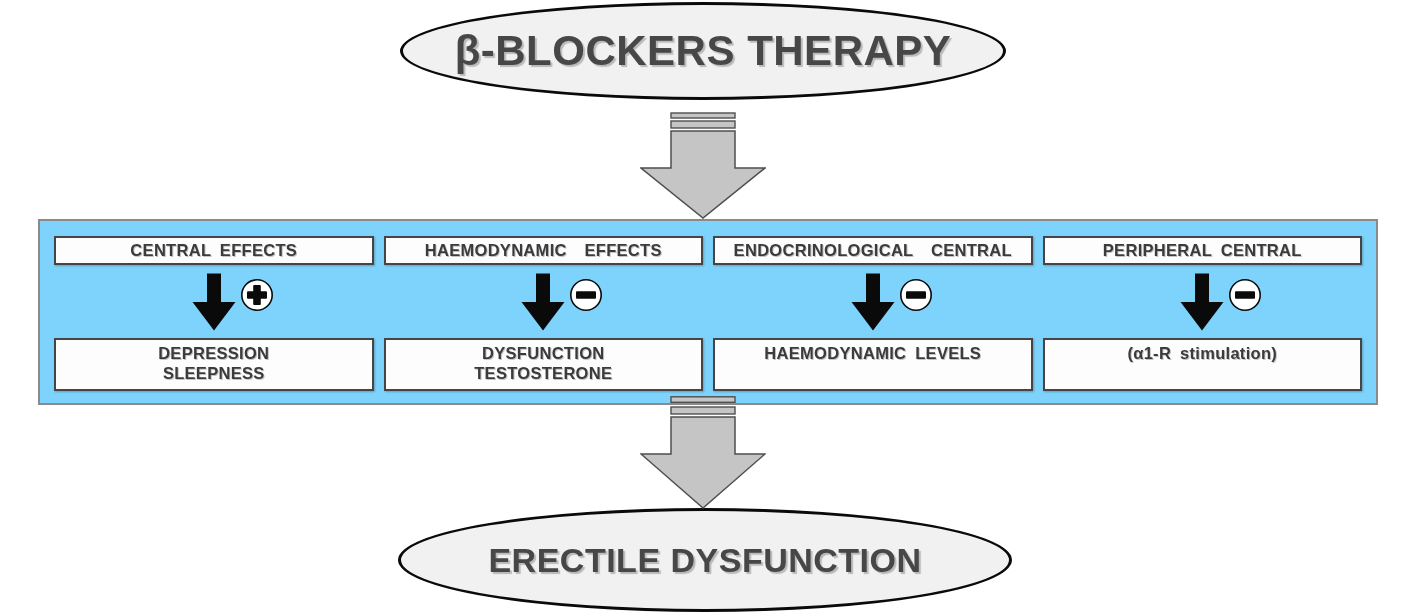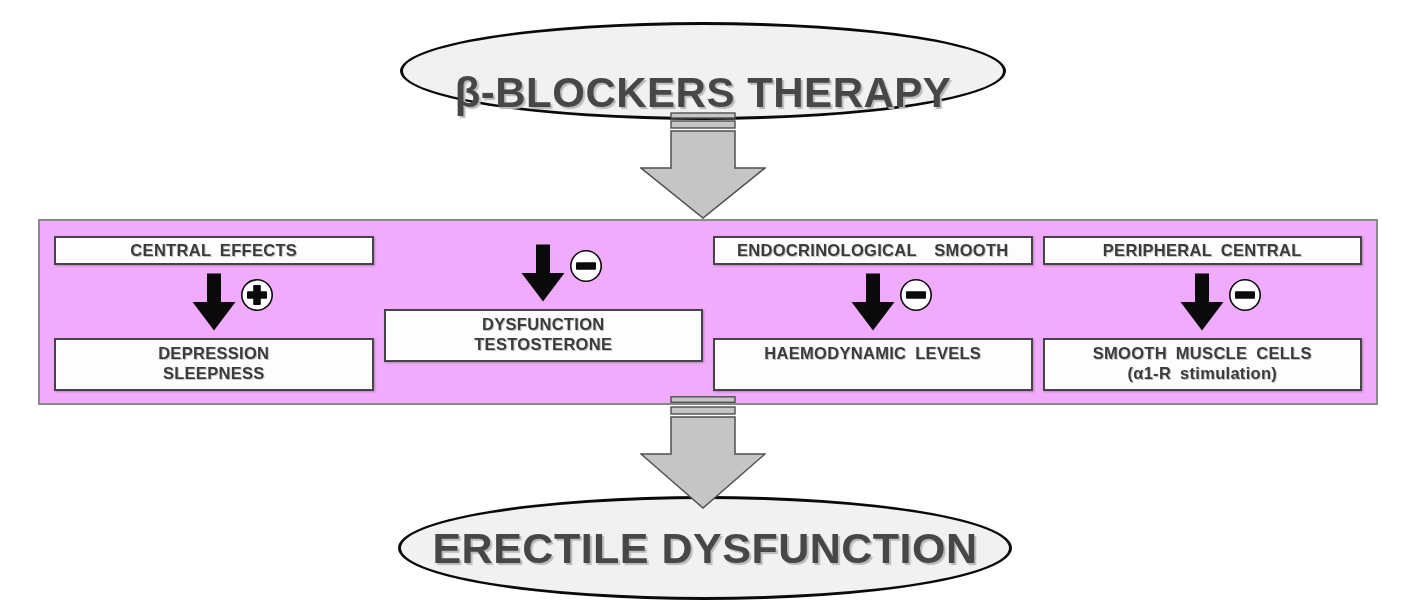--- a/index.html
+++ b/index.html
@@ -20,35 +20,35 @@
     border-radius: 50%;
     background: #f1f1f1;
     display: flex;
     align-items: center;
     justify-content: center;
     font-weight: bold;
     color: #474747;
     letter-spacing: 0.5px;
     text-shadow: 2px 2px 1px #b9b9b9;
   }
-  .node-top    { left: 400px; top: 22px;   width: 606px; height: 98px;  font-size: 42px; z-index: 2; align-items: flex-end; }
-  .node-bottom { left: 398px; top: 496px; width: 614px; height: 104px; font-size: 43px; z-index: 2; text-align: right; }
+  .node-top    { left: 400px; top: 2px;   width: 606px; height: 98px;  font-size: 42px; z-index: 2; }
+  .node-bottom { left: 398px; top: 508px; width: 614px; height: 104px; font-size: 34px; z-index: 2; text-align: right; }
 
   
   .big-arrow { position: absolute; display: block; }
   .big-arrow-top    { left: 640px; top: 112px; z-index: 3; }
   .big-arrow-bottom { left: 640px; top: 396px; z-index: 5; }
 
   
   .panel {
     position: absolute;
     left: 38px; top: 219px;
     width: 1340px; height: 186px;
     box-sizing: border-box;
-    background: #f0abfc;
+    background: #7dd3fc;
     border: 2px solid #8a8a8a;
     display: flex;
     gap: 10px;
     padding: 15px 14px 12px 14px;
     z-index: 1;
   }
   .column { flex: 1; display: flex; flex-direction: column; min-width: 0; }
 
   .effect-box {
     box-sizing: border-box;
@@ -127,39 +127,42 @@
           <rect class="v-bar" x="13.2" y="7" width="7.6" height="20" rx="1" fill="#0a0a0a"></rect>
         </svg>
       </div>
       <div class="effect-box result">
         <span class="line">DEPRESSION</span>
         <span class="line">SLEEPNESS</span>
       </div>
     </div>
 
     <div class="column">
+      <div class="effect-box category">
+        <span class="label">HAEMODYNAMIC  EFFECTS</span>
+      </div>
       <div class="arrow-row">
         <svg class="black-arrow" viewBox="0 0 44 58">
           <polygon points="15,0.5 29,0.5 29,29 43.5,29 22,57.5 0.5,29 15,29" fill="#0a0a0a"></polygon>
         </svg>
         <svg class="sign sign-minus" viewBox="0 0 34 34">
           <circle cx="17" cy="17" r="15.2" fill="#ffffff" stroke="#0a0a0a" stroke-width="1.6"></circle>
           <rect class="h-bar" x="7" y="13.2" width="20" height="7.6" rx="1" fill="#0a0a0a"></rect>
           <rect class="v-bar" x="13.2" y="7" width="7.6" height="20" rx="1" fill="#0a0a0a"></rect>
         </svg>
       </div>
       <div class="effect-box result">
         <span class="line">DYSFUNCTION</span>
         <span class="line">TESTOSTERONE</span>
       </div>
     </div>
 
     <div class="column">
       <div class="effect-box category">
-        <span class="label">ENDOCRINOLOGICAL  SMOOTH</span>
+        <span class="label">ENDOCRINOLOGICAL  CENTRAL</span>
       </div>
       <div class="arrow-row">
         <svg class="black-arrow" viewBox="0 0 44 58">
           <polygon points="15,0.5 29,0.5 29,29 43.5,29 22,57.5 0.5,29 15,29" fill="#0a0a0a"></polygon>
         </svg>
         <svg class="sign sign-minus" viewBox="0 0 34 34">
           <circle cx="17" cy="17" r="15.2" fill="#ffffff" stroke="#0a0a0a" stroke-width="1.6"></circle>
           <rect class="h-bar" x="7" y="13.2" width="20" height="7.6" rx="1" fill="#0a0a0a"></rect>
           <rect class="v-bar" x="13.2" y="7" width="7.6" height="20" rx="1" fill="#0a0a0a"></rect>
         </svg>
@@ -178,21 +181,20 @@
         <svg class="black-arrow" viewBox="0 0 44 58">
           <polygon points="15,0.5 29,0.5 29,29 43.5,29 22,57.5 0.5,29 15,29" fill="#0a0a0a"></polygon>
         </svg>
         <svg class="sign sign-minus" viewBox="0 0 34 34">
           <circle cx="17" cy="17" r="15.2" fill="#ffffff" stroke="#0a0a0a" stroke-width="1.6"></circle>
           <rect class="h-bar" x="7" y="13.2" width="20" height="7.6" rx="1" fill="#0a0a0a"></rect>
           <rect class="v-bar" x="13.2" y="7" width="7.6" height="20" rx="1" fill="#0a0a0a"></rect>
         </svg>
       </div>
       <div class="effect-box result">
-        <span class="line">SMOOTH MUSCLE CELLS</span>
         <span class="line">(α1-R stimulation)</span>
       </div>
     </div>
 
   </div>
 
   <svg class="big-arrow big-arrow-bottom" width="126" height="113" viewBox="0 0 126 113">
     <rect x="31" y="0.8" width="64" height="5.5" fill="#c5c5c5" stroke="#4f4f4f" stroke-width="1.4"></rect>
     <rect x="31" y="11" width="64" height="7" fill="#c5c5c5" stroke="#4f4f4f" stroke-width="1.4"></rect>
     <polygon points="31,21 95,21 95,58 125,58 63,112 1,58 31,58" fill="#c5c5c5" stroke="#4f4f4f" stroke-width="1.5" stroke-linejoin="miter"></polygon>

